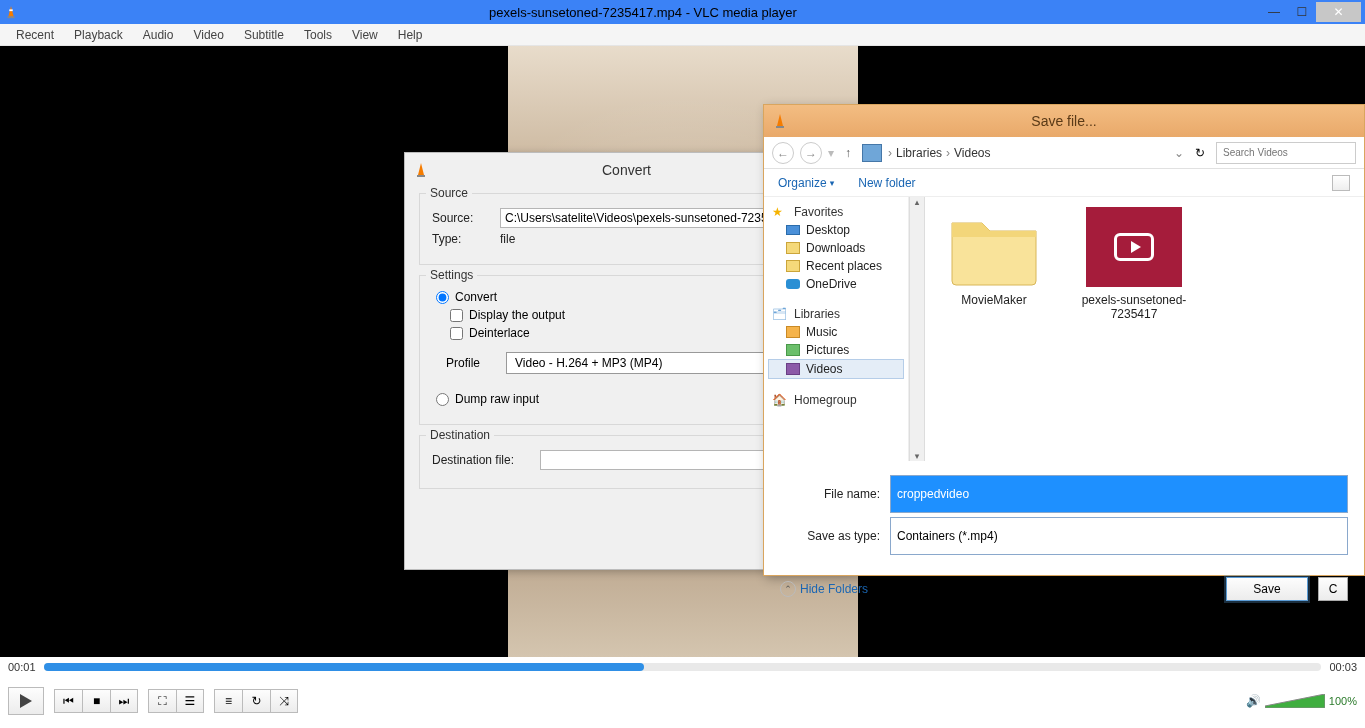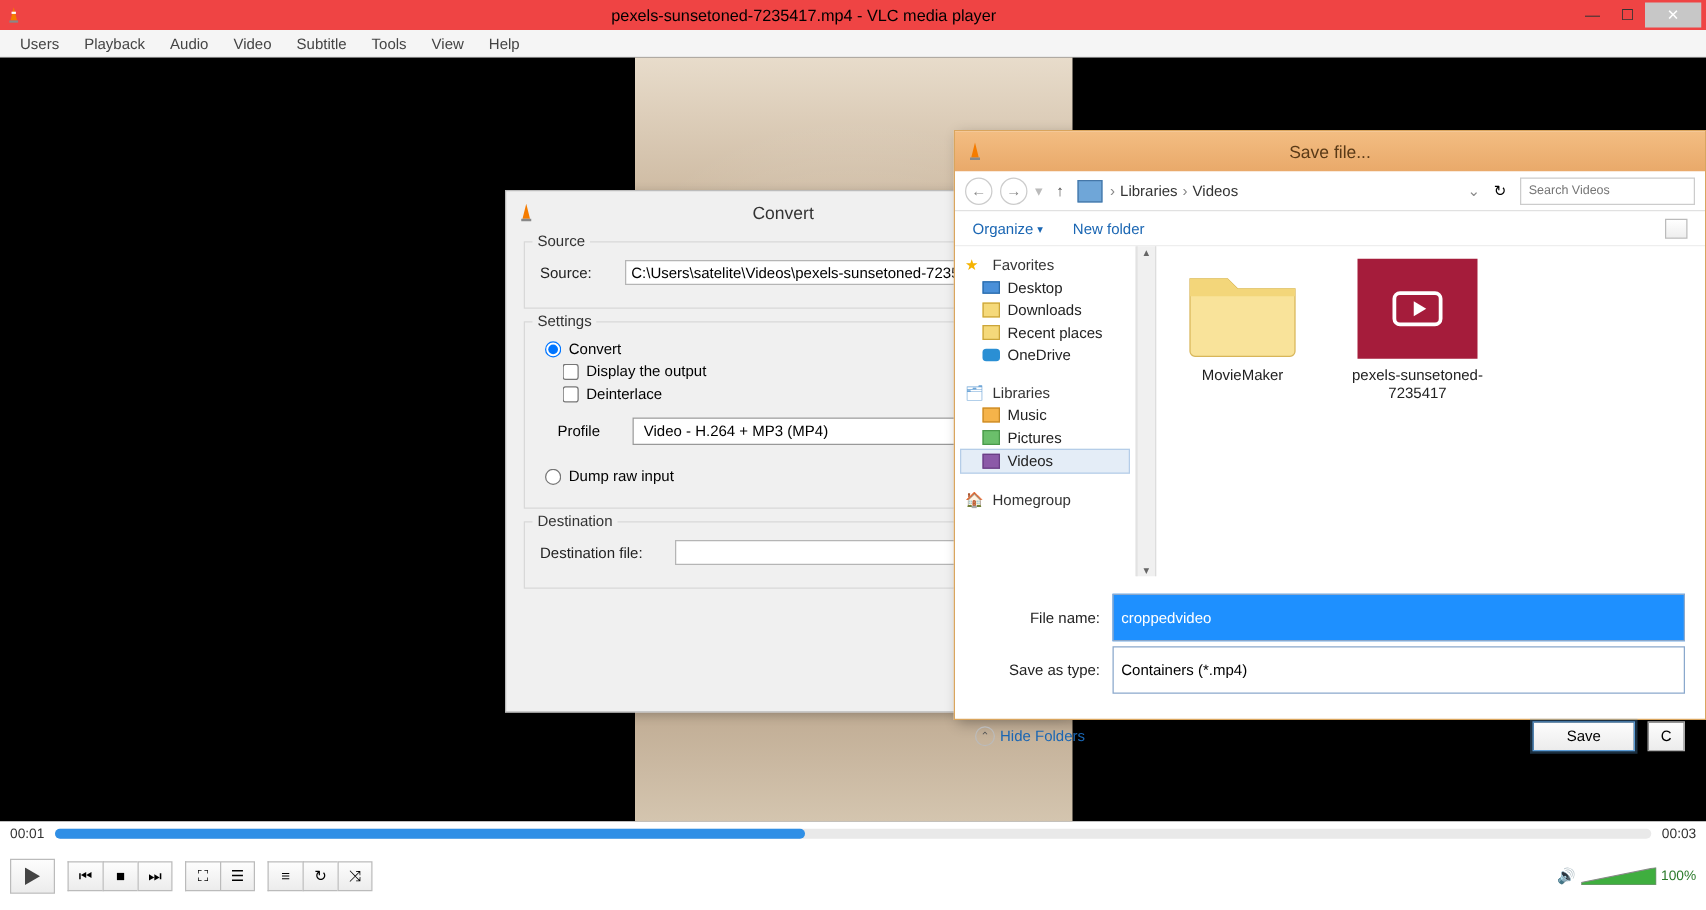--- a/index.html
+++ b/index.html
@@ -1,19 +1,19 @@
 <!DOCTYPE html>
 <html><head>
 <meta charset="utf-8">
 <style>
 * { margin: 0; padding: 0; box-sizing: border-box; font-family: "Segoe UI", Tahoma, sans-serif; }
 body { width: 1365px; height: 728px; background: #fff; overflow: hidden; position: relative; font-size: 12px; }
 
 
-.titlebar { height: 24px; background: #ef4444; display: flex; align-items: center; padding: 0 4px; }
+.titlebar { height: 24px; background: #3b82f6; display: flex; align-items: center; padding: 0 4px; }
 .titlebar .cone { width: 14px; height: 14px; margin-right: 8px; }
 .titlebar .title { flex: 1; text-align: center; color: #000; font-size: 13px; }
 .winbtns { display: flex; }
 .winbtn { width: 28px; height: 20px; display: flex; align-items: center; justify-content: center; color: #333; }
 .winbtn.close { background: #c7c7c7; color: #fff; width: 45px; }
 .menubar { height: 22px; background: #f5f5f5; border-bottom: 1px solid #e5e5e5; display: flex; align-items: center; padding: 0 6px; gap: 0; }
 .menuitem { padding: 2px 10px; color: #444; font-size: 12px; }
 
 .videoarea { height: 611px; background: #000; position: relative; display: flex; justify-content: center; }
 .videoimg { width: 350px; height: 100%; background: linear-gradient(180deg,#e8dccb 0%,#cbb79e 20%,#a99079 40%,#c9b8a2 60%,#b9a38a 80%,#d4c5af 100%); position: relative; }
@@ -124,21 +124,21 @@
         <rect x="6" y="5" width="4" height="2" fill="#fff"></rect>
       </svg></span>
   <div class="title">pexels-sunsetoned-7235417.mp4 - VLC media player</div>
   <div class="winbtns">
     <div class="winbtn">—</div>
     <div class="winbtn">☐</div>
     <div class="winbtn close">✕</div>
   </div>
 </div>
 <div class="menubar">
-  <div class="menuitem">Users</div>
+  <div class="menuitem">Recent</div>
   <div class="menuitem">Playback</div>
   <div class="menuitem">Audio</div>
   <div class="menuitem">Video</div>
   <div class="menuitem">Subtitle</div>
   <div class="menuitem">Tools</div>
   <div class="menuitem">View</div>
   <div class="menuitem">Help</div>
 </div>
 <div class="videoarea">
   <div class="videoimg"></div>
@@ -187,20 +187,24 @@
           <polygon points="8,1 11,13 5,13" fill="#f57c00"></polygon>
           <rect x="4" y="13" width="8" height="2" fill="#888"></rect>
         </svg></span>
     <span>Convert</span>
   </div>
   <div class="fieldset">
     <div class="legend">Source</div>
     <div class="row">
         <label>Source:</label>
         <input type="text" value="C:\Users\satelite\Videos\pexels-sunsetoned-7235417.m" style="">
+      </div>
+    <div class="row">
+        <label>Type:</label>
+        <span class="val">file</span>
       </div>
   </div>
   <div class="fieldset">
     <div class="legend">Settings</div>
     <div class="radio">
         <input type="radio" checked="" style="">
         <span>Convert</span>
       </div>
     <div style="margin-left:14px">
       <div class="check">

